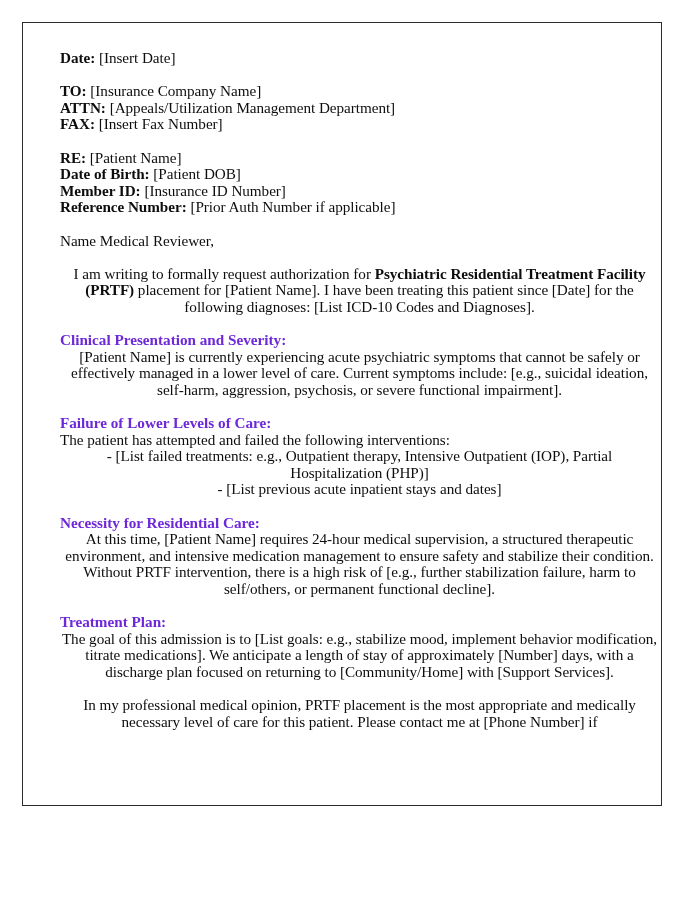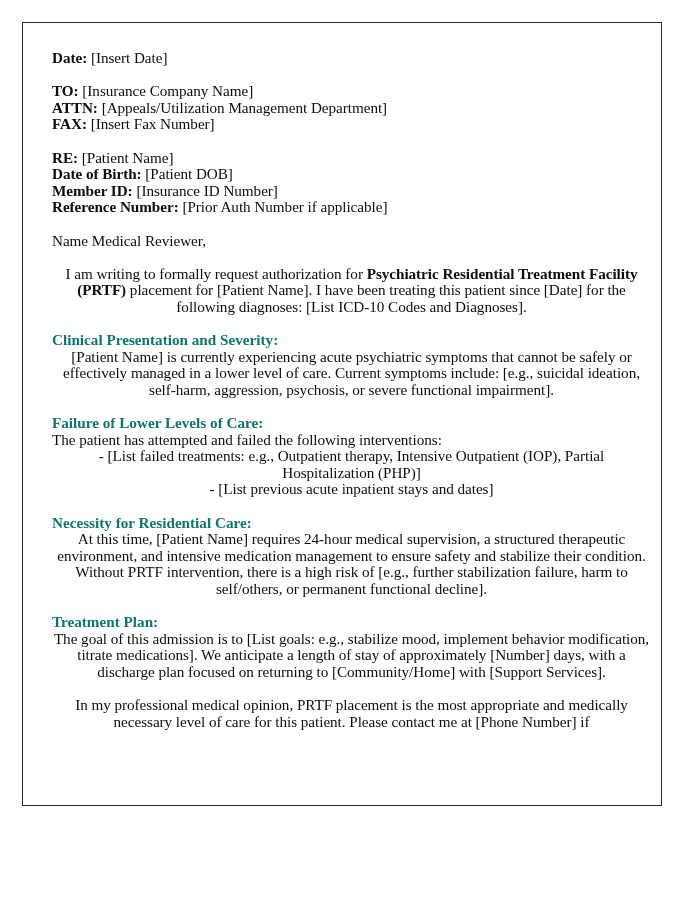--- a/index.html
+++ b/index.html
@@ -21,40 +21,40 @@
     left:22px;
     top:22px;
     width:640px;
     height:784px;
     background:#ffffff;
     border:1.4px solid #2b2b2b;
     overflow:hidden;
   }
   #page-inner {
     position:absolute;
-    left:4px; top:0;
+    left:12px; top:0;
     width:100%;
     padding:27px 14px 0 25px;
   }
   .doc-line, .doc-para {
     font-size:15.2px;
     line-height:16.6px;
     color:#0d0d0d;
     letter-spacing:-0.05px;
     white-space:normal;
   }
   .doc-para {
     text-align:center;
   }
   .bold { font-weight:bold; }
   .heading {
     font-weight:bold;
     font-size:15.2px;
     line-height:16.6px;
-    color:#0f766e;
+    color:#6d28d9;
   }
   .blank { height:16.6px; }
 </style>
 </head>
 <body>
 
 <div id="viewport">
   <div id="page">
     <div id="page-inner">
 

